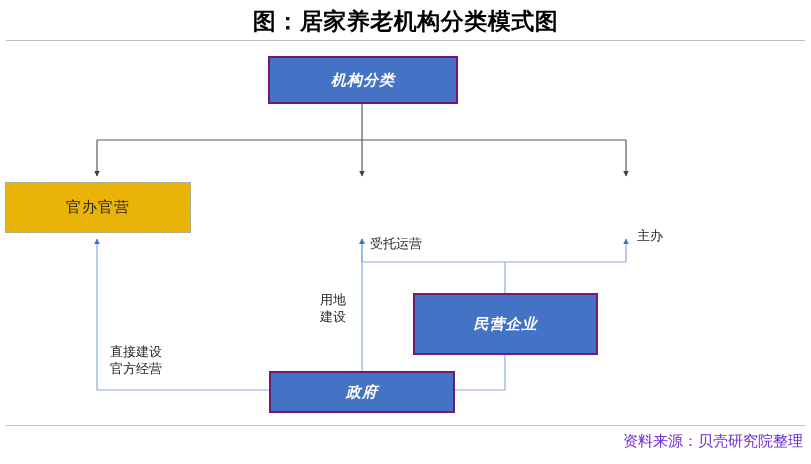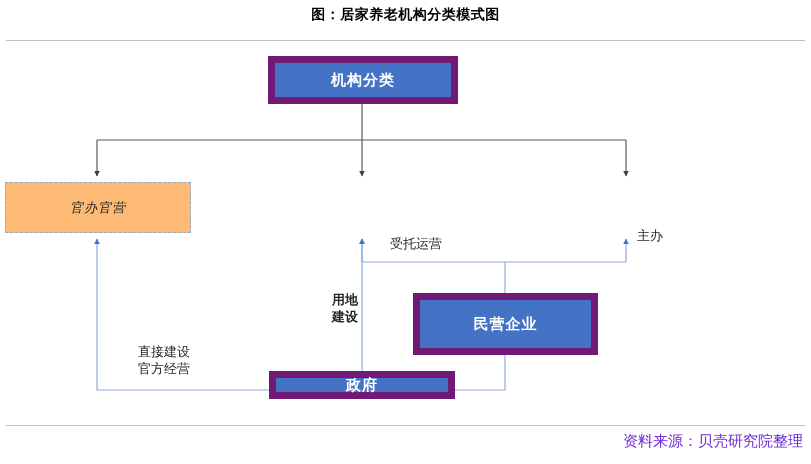--- a/index.html
+++ b/index.html
@@ -23,21 +23,21 @@
     height: 464px;
   }
   .chart-title {
     position: absolute;
     left: 0;
     top: 6px;
     width: 811px;
     text-align: center;
     font-family: "Liberation Serif", "DejaVu Serif", serif;
     font-weight: bold;
-    font-size: 14px;
+    font-size: 23px;
     color: #000000;
     letter-spacing: 0.5px;
   }
   .rule {
     position: absolute;
     left: 6px;
     width: 799px;
     height: 1px;
     background: #bfbfbf;
   }
@@ -55,55 +55,55 @@
   .node {
     position: absolute;
     box-sizing: border-box;
     display: flex;
     align-items: center;
     justify-content: center;
     text-align: center;
   }
   .node-solid {
     background: #4472C4;
-    border: 7px solid #701a75;
+    border: 2px solid #701a75;
     color: #ffffff;
     font-size: 15px;
     font-weight: bold;
     font-family: "Liberation Serif", "DejaVu Serif", serif;
     letter-spacing: 1px;
+    font-style: italic;
   }
   .node-dashed {
-    background: #fdba74;
+    background: #eab308;
     border: 1px dashed #8FAADC;
     color: #262626;
-    font-size: 13px;
+    font-size: 15px;
     font-family: "Liberation Serif", "DejaVu Serif", serif;
     letter-spacing: 1px;
-    font-style: italic;
   }
   .edge-label {
     position: absolute;
     font-family: "Liberation Serif", "DejaVu Serif", serif;
     font-size: 13px;
     color: #262626;
     line-height: 1.28;
     white-space: pre-line;
   }
   #n-root   { left: 268px; top: 56px;  width: 190px; height: 48px; }
   #n-gg     { left: 5px;   top: 182px; width: 186px; height: 51px; }
   #n-gm     { left: 270px; top: 182px; width: 186px; height: 51px; }
   #n-mm     { left: 534px; top: 182px; width: 186px; height: 51px; }
   #n-priv   { left: 413px; top: 293px; width: 185px; height: 62px; }
-  #n-gov    { left: 269px; top: 371px; width: 186px; height: 28px; }
+  #n-gov    { left: 269px; top: 371px; width: 186px; height: 42px; }
 
-  #lbl-shoutuo { left: 370px; top: 236px; margin-left: 20px; }
+  #lbl-shoutuo { left: 370px; top: 236px; }
   #lbl-zhuban  { left: 637px; top: 228px; }
-  #lbl-yongdi  { left: 332px; top: 292px; font-weight: bold; }
-  #lbl-zhijie  { left: 110px; top: 344px; margin-left: 28px; }
+  #lbl-yongdi  { left: 320px; top: 292px; }
+  #lbl-zhijie  { left: 110px; top: 344px; }
   #lbl-weituo  { left: 514px; top: 344px; }
 </style>
 </head>
 <body>
 
 <div id="page">
 
   <div class="chart-title">图：居家养老机构分类模式图</div>
   <div class="rule rule-top"></div>
 

